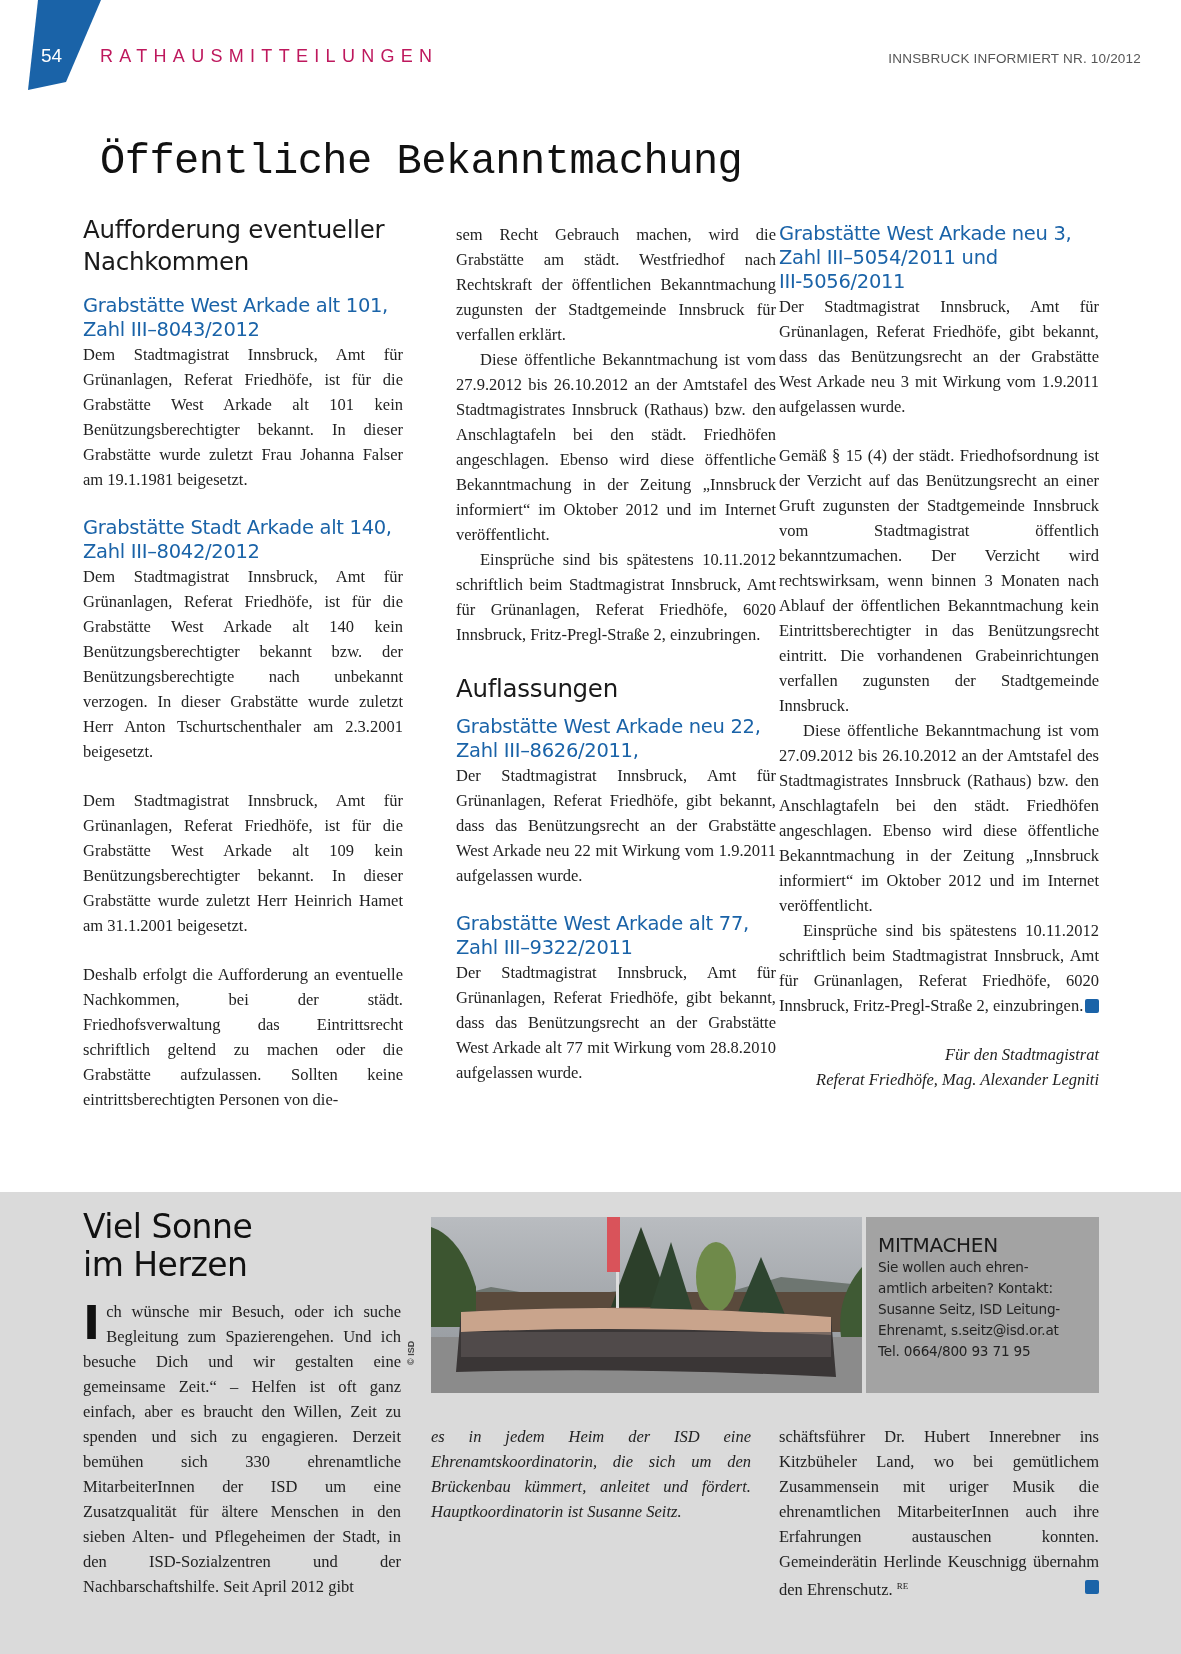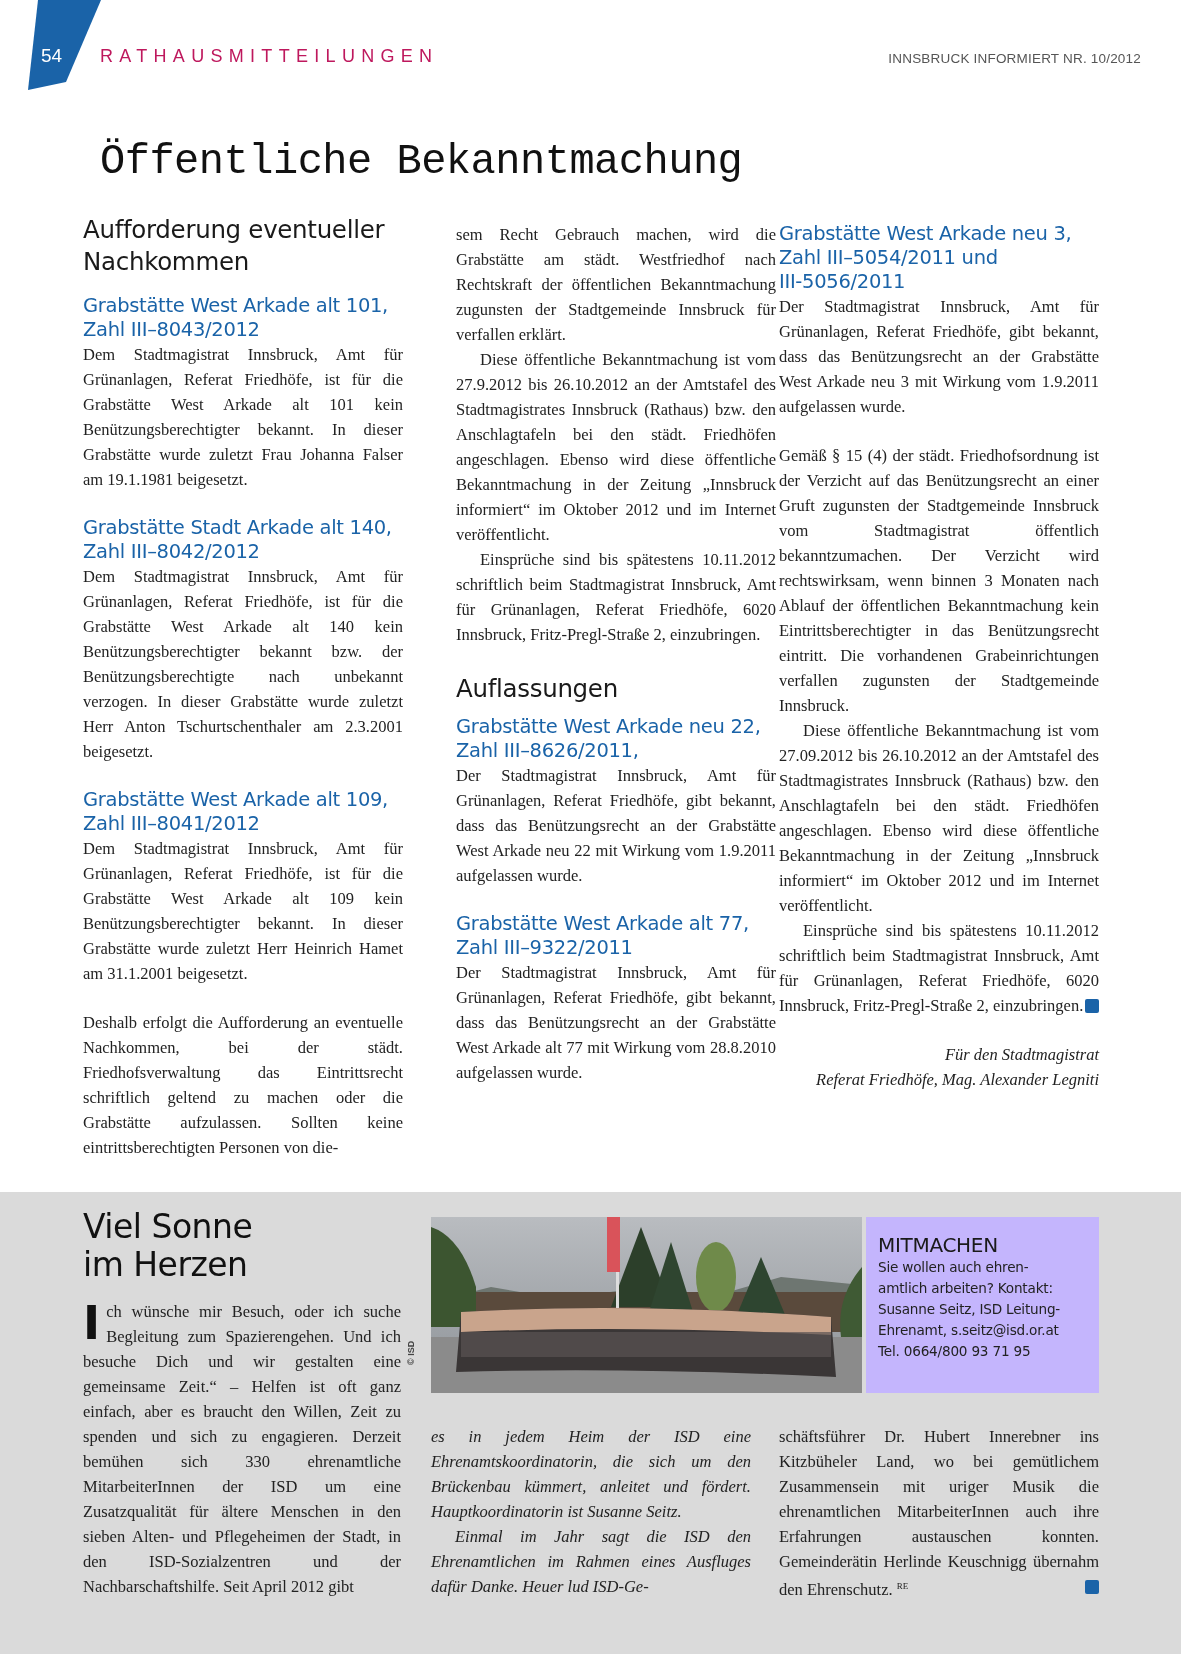--- a/index.html
+++ b/index.html
@@ -32,21 +32,21 @@
 
   .viel-title { position: absolute; left: 83px; top: 1208px; font-family: "DejaVu Sans", sans-serif; font-size: 33px; line-height: 38px; color: #111; letter-spacing: -0.5px; }
   .gcol1 { position: absolute; left: 83px; top: 1299px; width: 318px; }
   .gcol2 { position: absolute; left: 431px; top: 1424px; width: 320px; font-style: italic; }
   .gcol3 { position: absolute; left: 779px; top: 1424px; width: 320px; }
   .dropcap { float: left; font-family: "DejaVu Sans", sans-serif; font-weight: bold; font-size: 46px; line-height: 40px; margin: 4px 6px 0 0; color: #111; }
 
   .photo { position: absolute; left: 431px; top: 1217px; width: 431px; height: 176px; overflow: hidden; }
   .credit { position: absolute; left: 406px; top: 1365px; font-family: "Liberation Sans", sans-serif; font-size: 9px; color: #444; transform: rotate(-90deg); transform-origin: left top; font-weight: bold; }
 
-  .infobox { position: absolute; left: 866px; top: 1217px; width: 233px; height: 176px; background: #c4b5fd; padding: 16px 12px 12px 12px; }
+  .infobox { position: absolute; left: 866px; top: 1217px; width: 233px; height: 176px; background: #a3a3a3; padding: 16px 12px 12px 12px; }
   .info-title { font-family: "DejaVu Sans", sans-serif; font-size: 20px; color: #1a1a1a; letter-spacing: -0.3px; line-height: 24px; }
   .info-line { font-family: "DejaVu Sans", sans-serif; font-size: 13.6px; line-height: 21px; color: #222; white-space: nowrap; letter-spacing: -0.2px; }
   sup.re { font-size: 9px; vertical-align: 6px; }
 </style>
 </head>
 <body>
 
 <svg class="tab" viewBox="0 0 110 92">
   <polygon points="38,0 101,0 66,82 28,90" fill="#1a63a8"></polygon>
 </svg>
@@ -63,21 +63,20 @@
     <div class="h3"><span>Grabstätte West Arkade alt 101,</span><br><span>Zahl III–8043/2012</span></div>
     <p class="p">Dem Stadtmagistrat Innsbruck, Amt für Grünanlagen, Referat Friedhöfe, ist für die Grabstätte West Arkade alt 101 kein Benützungsberechtigter bekannt. In dieser Grabstätte wurde zuletzt Frau Johanna Falser am 19.1.1981 beigesetzt.</p>
   </div>
   <div class="gap-m"></div>
   <div>
     <div class="h3"><span>Grabstätte Stadt Arkade alt 140,</span><br><span>Zahl III–8042/2012</span></div>
     <p class="p">Dem Stadtmagistrat Innsbruck, Amt für Grünanlagen, Referat Friedhöfe, ist für die Grabstätte West Arkade alt 140 kein Benützungsberechtigter bekannt bzw. der Benützungsberechtigte nach unbekannt verzogen. In dieser Grabstätte wurde zuletzt Herr Anton Tschurtschenthaler am 2.3.2001 beigesetzt.</p>
   </div>
   <div class="gap-m"></div>
   <div>
-    <div class="h3"><span>Grabstätte West Arkade alt 109,</span><br><span>Zahl III–8041/2012</span></div>
     <p class="p">Dem Stadtmagistrat Innsbruck, Amt für Grünanlagen, Referat Friedhöfe, ist für die Grabstätte West Arkade alt 109 kein Benützungsberechtigter bekannt. In dieser Grabstätte wurde zuletzt Herr Heinrich Hamet am 31.1.2001 beigesetzt.</p>
   </div>
   <div class="gap-m"></div>
   <p class="p">Deshalb erfolgt die Aufforderung an eventuelle Nachkommen, bei der städt. Friedhofsverwaltung das Eintrittsrecht schriftlich geltend zu machen oder die Grabstätte aufzulassen. Sollten keine eintrittsberechtigten Personen von die-</p>
 </div>
 
 <div class="col col2">
   <p class="p">sem Recht Gebrauch machen, wird die Grabstätte am städt. Westfriedhof nach Rechtskraft der öffentlichen Bekanntmachung zugunsten der Stadtgemeinde Innsbruck für verfallen erklärt.</p>
   <p class="p indent">Diese öffentliche Bekanntmachung ist vom 27.9.2012 bis 26.10.2012 an der Amtstafel des Stadtmagistrates Innsbruck (Rathaus) bzw. den Anschlagtafeln bei den städt. Friedhöfen angeschlagen. Ebenso wird diese öffentliche Bekanntmachung in der Zeitung „Innsbruck informiert“ im Oktober 2012 und im Internet veröffentlicht.</p>
   <p class="p indent">Einsprüche sind bis spätestens 10.11.2012 schriftlich beim Stadtmagistrat Innsbruck, Amt für Grünanlagen, Referat Friedhöfe, 6020 Innsbruck, Fritz-Pregl-Straße 2, einzubringen.</p>
@@ -153,18 +152,17 @@
   <div class="info-title">MITMACHEN</div>
   <div class="info-line">Sie wollen auch ehren-</div>
   <div class="info-line">amtlich arbeiten? Kontakt:</div>
   <div class="info-line">Susanne Seitz, ISD Leitung-</div>
   <div class="info-line">Ehrenamt, s.seitz@isd.or.at</div>
   <div class="info-line">Tel. 0664/800 93 71 95</div>
 </div>
 
 <div class="gcol2">
   <p class="p">es in jedem Heim der ISD eine Ehrenamtskoordinatorin, die sich um den Brückenbau kümmert, anleitet und fördert. Hauptkoordinatorin ist Susanne Seitz.</p>
-  <p class="p indent">Einmal im Jahr sagt die ISD den Ehrenamtlichen im Rahmen eines Ausfluges dafür Danke. Heuer lud ISD-Ge-</p>
 </div>
 
 <div class="gcol3">
   <p class="p"><span>schäftsführer Dr. Hubert Innerebner ins Kitzbüheler Land, wo bei gemütlichem Zusammensein mit uriger Musik die ehrenamtlichen MitarbeiterInnen auch ihre Erfahrungen austauschen konnten. Gemeinderätin Herlinde Keuschnigg übernahm den Ehrenschutz.</span> <sup class="re">RE</sup><span class="endmark"></span></p>
 </div>
 
 </body></html>

